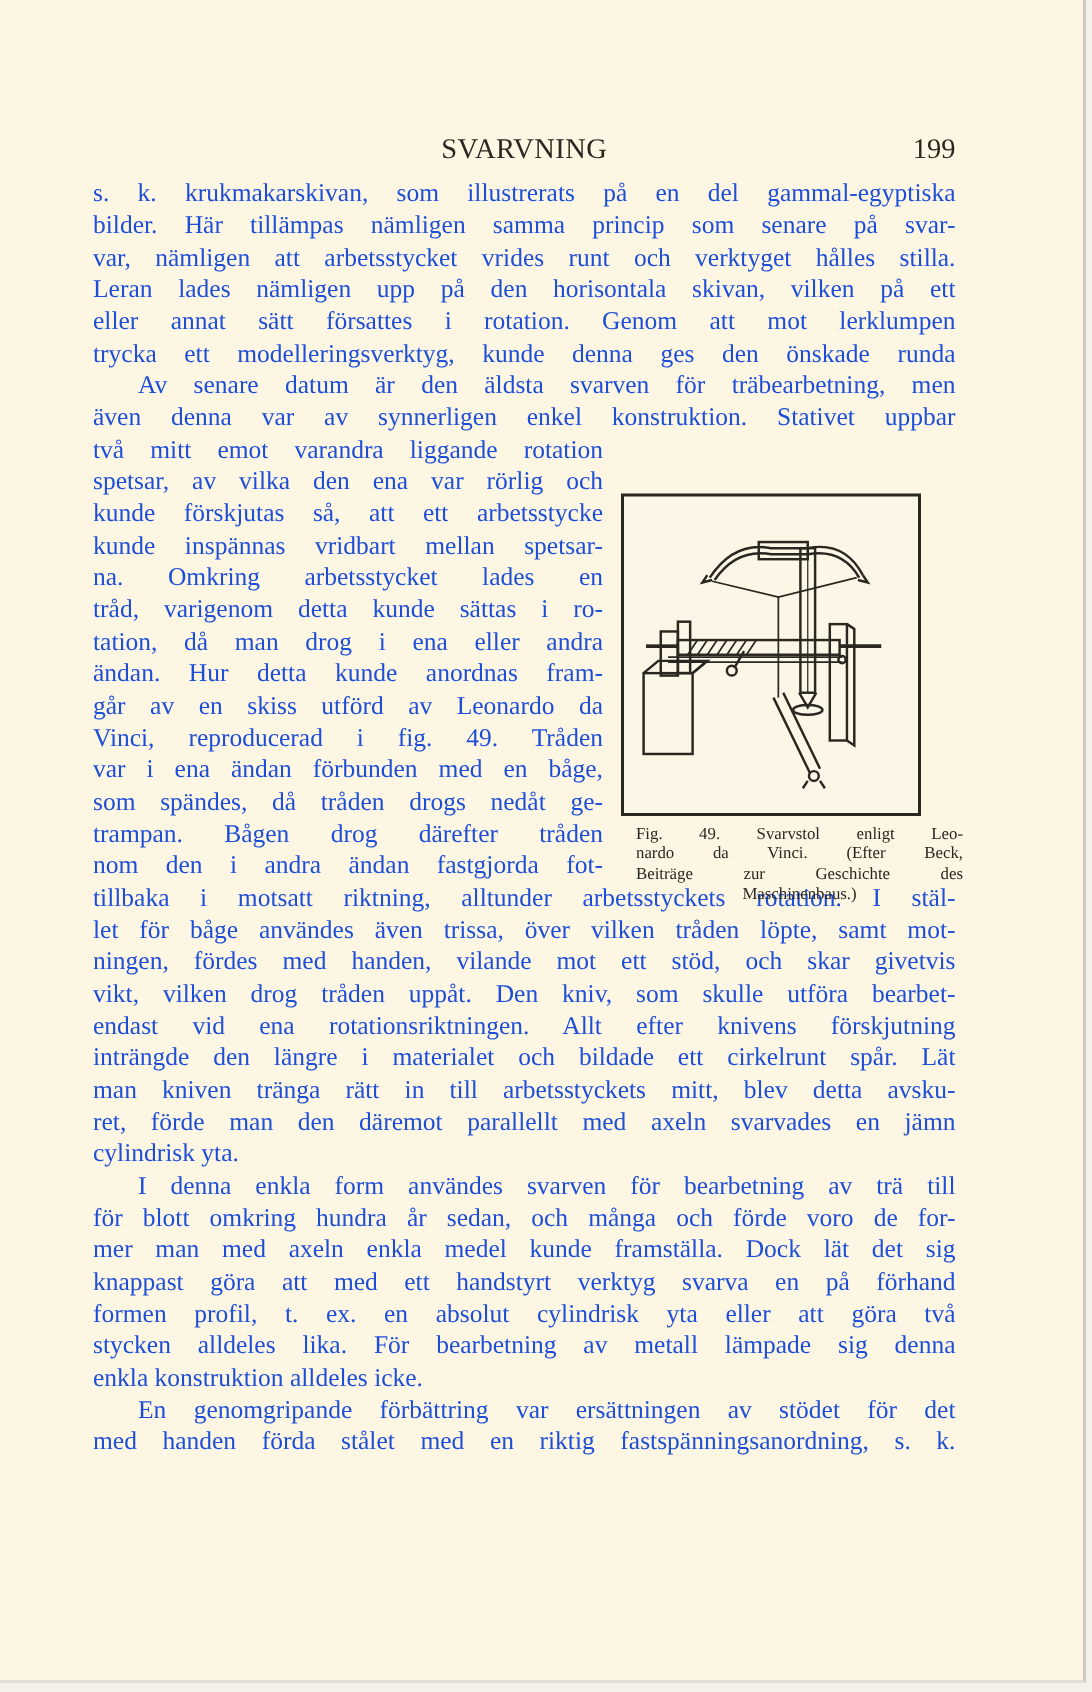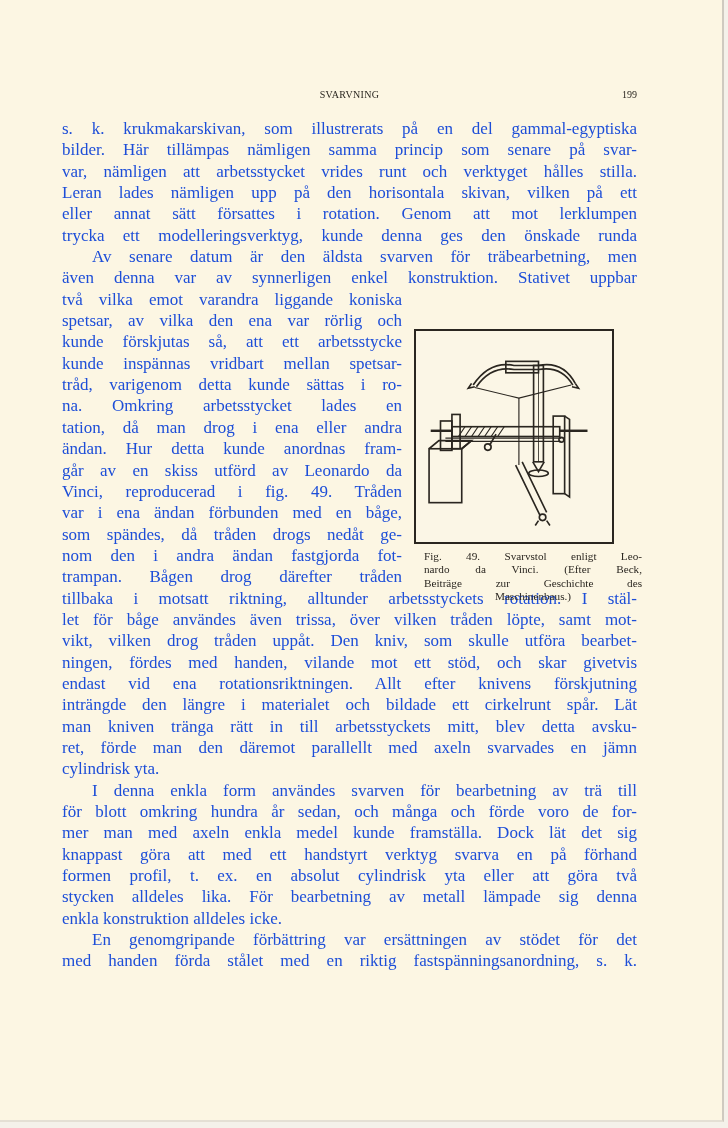--- a/index.html
+++ b/index.html
@@ -10,21 +10,21 @@
     font-family: "Liberation Serif", "DejaVu Serif", serif;
   }
   .page {
     position: absolute; left: 0; top: 0; width: 722px; height: 1120px;
     background: #fcf6e3;
     border-right: 2px solid #cfcac0;
     border-bottom: 2px solid #e4dfd4;
   }
   .running-head {
     position: absolute; top: 89px; left: 62px; width: 575px; height: 20px;
-    font-size: 10px; color: #2a2620;
+    font-size: 19px; color: #2a2620;
   }
   .running-title { position: absolute; left: 0; right: 0; text-align: center; letter-spacing: 0.3px; }
   .page-number { position: absolute; right: 0; }
   .body-text {
     position: absolute; top: 118px; left: 62px; width: 575px;
     font-size: 17px; line-height: 21.35px; color: #1d4ed8;
   }
   .line { white-space: nowrap; text-align: justify; text-align-last: justify; display: block; height: 21.35px; }
   .line.last { text-align-last: left; }
   .line.indent { padding-left: 30px; }
@@ -55,39 +55,39 @@
   <div class="body-text">
     <span class="line">s. k. krukmakarskivan, som illustrerats på en del gammal-egyptiska</span>
     <span class="line">bilder. Här tillämpas nämligen samma princip som senare på svar-</span>
     <span class="line">var, nämligen att arbetsstycket vrides runt och verktyget hålles stilla.</span>
     <span class="line">Leran lades nämligen upp på den horisontala skivan, vilken på ett</span>
     <span class="line">eller annat sätt försattes i rotation. Genom att mot lerklumpen</span>
     <span class="line">trycka ett modelleringsverktyg, kunde denna ges den önskade runda</span>
     <span class="line indent">Av senare datum är den äldsta svarven för träbearbetning, men</span>
     <span class="line">även denna var av synnerligen enkel konstruktion. Stativet uppbar</span>
 
-    <span class="line narrow">två vilka emot varandra liggande koniska</span>
+    <span class="line narrow">två mitt emot varandra liggande rotation</span>
     <span class="line narrow">spetsar, av vilka den ena var rörlig och</span>
     <span class="line narrow">kunde förskjutas så, att ett arbetsstycke</span>
     <span class="line narrow">kunde inspännas vridbart mellan spetsar-</span>
+    <span class="line narrow">na. Omkring arbetsstycket lades en</span>
     <span class="line narrow">tråd, varigenom detta kunde sättas i ro-</span>
-    <span class="line narrow">na. Omkring arbetsstycket lades en</span>
     <span class="line narrow">tation, då man drog i ena eller andra</span>
     <span class="line narrow">ändan. Hur detta kunde anordnas fram-</span>
     <span class="line narrow">går av en skiss utförd av Leonardo da</span>
     <span class="line narrow">Vinci, reproducerad i fig. 49. Tråden</span>
     <span class="line narrow">var i ena ändan förbunden med en båge,</span>
     <span class="line narrow">som spändes, då tråden drogs nedåt ge-</span>
+    <span class="line narrow">trampan. Bågen drog därefter tråden</span>
     <span class="line narrow">nom den i andra ändan fastgjorda fot-</span>
-    <span class="line narrow">trampan. Bågen drog därefter tråden</span>
 
     <span class="line">tillbaka i motsatt riktning, alltunder arbetsstyckets rotation. I stäl-</span>
     <span class="line">let för båge användes även trissa, över vilken tråden löpte, samt mot-</span>
+    <span class="line">ningen, fördes med handen, vilande mot ett stöd, och skar givetvis</span>
     <span class="line">vikt, vilken drog tråden uppåt. Den kniv, som skulle utföra bearbet-</span>
-    <span class="line">ningen, fördes med handen, vilande mot ett stöd, och skar givetvis</span>
     <span class="line">endast vid ena rotationsriktningen. Allt efter knivens förskjutning</span>
     <span class="line">inträngde den längre i materialet och bildade ett cirkelrunt spår. Lät</span>
     <span class="line">man kniven tränga rätt in till arbetsstyckets mitt, blev detta avsku-</span>
     <span class="line">ret, förde man den däremot parallellt med axeln svarvades en jämn</span>
     <span class="line last">cylindrisk yta.</span>
     <span class="line indent">I denna enkla form användes svarven för bearbetning av trä till</span>
     <span class="line">för blott omkring hundra år sedan, och många och förde voro de for-</span>
     <span class="line">mer man med axeln enkla medel kunde framställa. Dock lät det sig</span>
     <span class="line">knappast göra att med ett handstyrt verktyg svarva en på förhand</span>
     <span class="line">formen profil, t. ex. en absolut cylindrisk yta eller att göra två</span>

